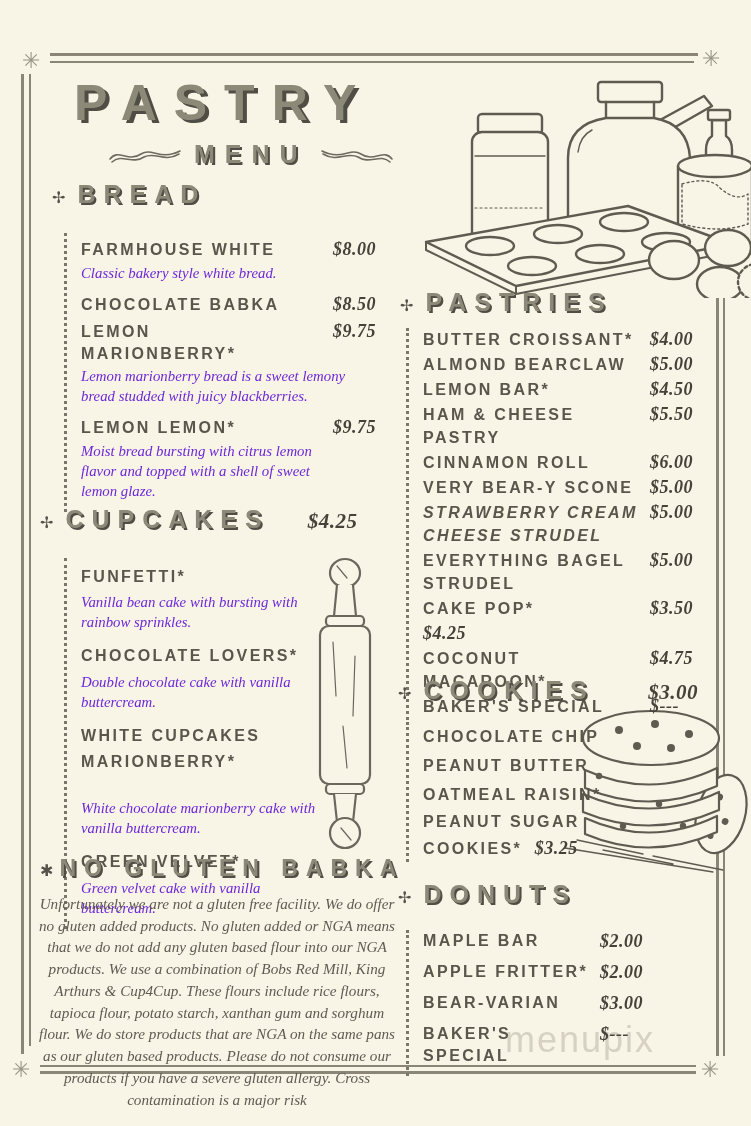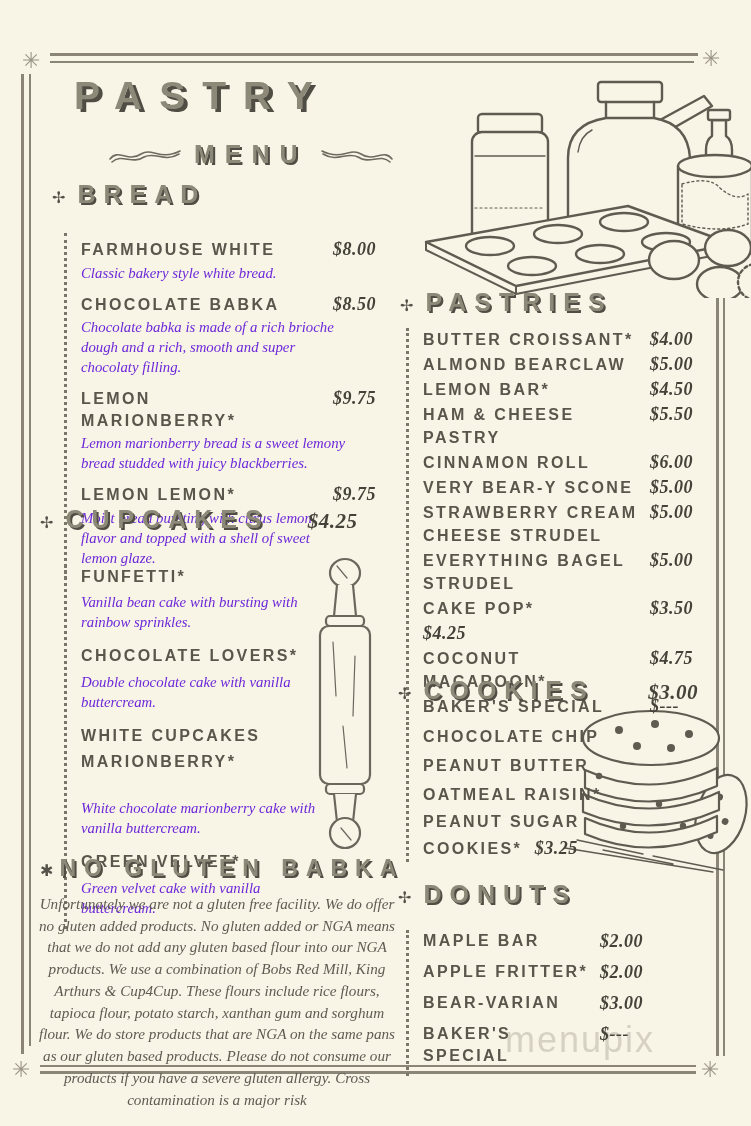--- a/index.html
+++ b/index.html
@@ -10,21 +10,21 @@
   }
   
   .hline,.vline{position:absolute;background:#8a8577;}
   .corner{
     position:absolute;font-size:22px;line-height:22px;color:#8a8577;
     font-family:"DejaVu Sans",sans-serif;opacity:.85;
   }
   
   .title-main{
     position:absolute;left:74px;top:74px;
-    font-size:39px;font-weight:bold;letter-spacing:17px;
+    font-size:50px;font-weight:bold;letter-spacing:17px;
     color:#8d8979;text-shadow:4px 3px 0 #504d44;white-space:nowrap;
   }
   .menu-row{position:absolute;left:108px;top:140px;display:flex;align-items:center;gap:12px;}
   .menu-word{
     font-size:25px;font-weight:bold;letter-spacing:10px;
     color:#8d8979;text-shadow:2px 2px 0 #504d44;
   }
   .flourish svg{display:block;}
   
   .sec-head{position:absolute;display:flex;align-items:baseline;white-space:nowrap;z-index:2;}
@@ -118,21 +118,20 @@
           <span class="item-name">FARMHOUSE WHITE</span>
           <span class="price">$8.00</span>
         </div>
       <div class="desc">Classic bakery style white bread.</div>
     </div>
     <div>
       <div class="lrow">
           <span class="item-name">CHOCOLATE BABKA</span>
           <span class="price">$8.50</span>
         </div>
-      <div class="desc" style="max-width:255px;">Chocolate babka is made of a rich brioche dough and a rich, smooth and super chocolaty filling.</div>
     </div>
     <div>
       <div class="lrow">
           <span class="item-name">LEMON MARIONBERRY*</span>
           <span class="price">$9.75</span>
         </div>
       <div class="desc" style="max-width:280px;">Lemon marionberry bread is a sweet lemony bread studded with juicy blackberries.</div>
     </div>
     <div>
       <div class="lrow">
@@ -196,21 +195,21 @@
       </div>
     <div class="rrow">
         <span class="item-name">CINNAMON ROLL</span>
         <span class="price">$6.00</span>
       </div>
     <div class="rrow">
         <span class="item-name">VERY BEAR-Y SCONE</span>
         <span class="price">$5.00</span>
       </div>
     <div class="rrow">
-        <span class="item-name" style="max-width:218px;">STRAWBERRY CREAM CHEESE STRUDEL</span>
+        <span class="item-name" style="max-width:218px;font-style:italic;">STRAWBERRY CREAM CHEESE STRUDEL</span>
         <span class="price">$5.00</span>
       </div>
     <div class="rrow">
         <span class="item-name" style="max-width:218px;">EVERYTHING BAGEL STRUDEL</span>
         <span class="price">$5.00</span>
       </div>
     <div class="rrow">
         <span class="item-name">CAKE POP*</span>
         <span class="price">$3.50</span>
       </div>

